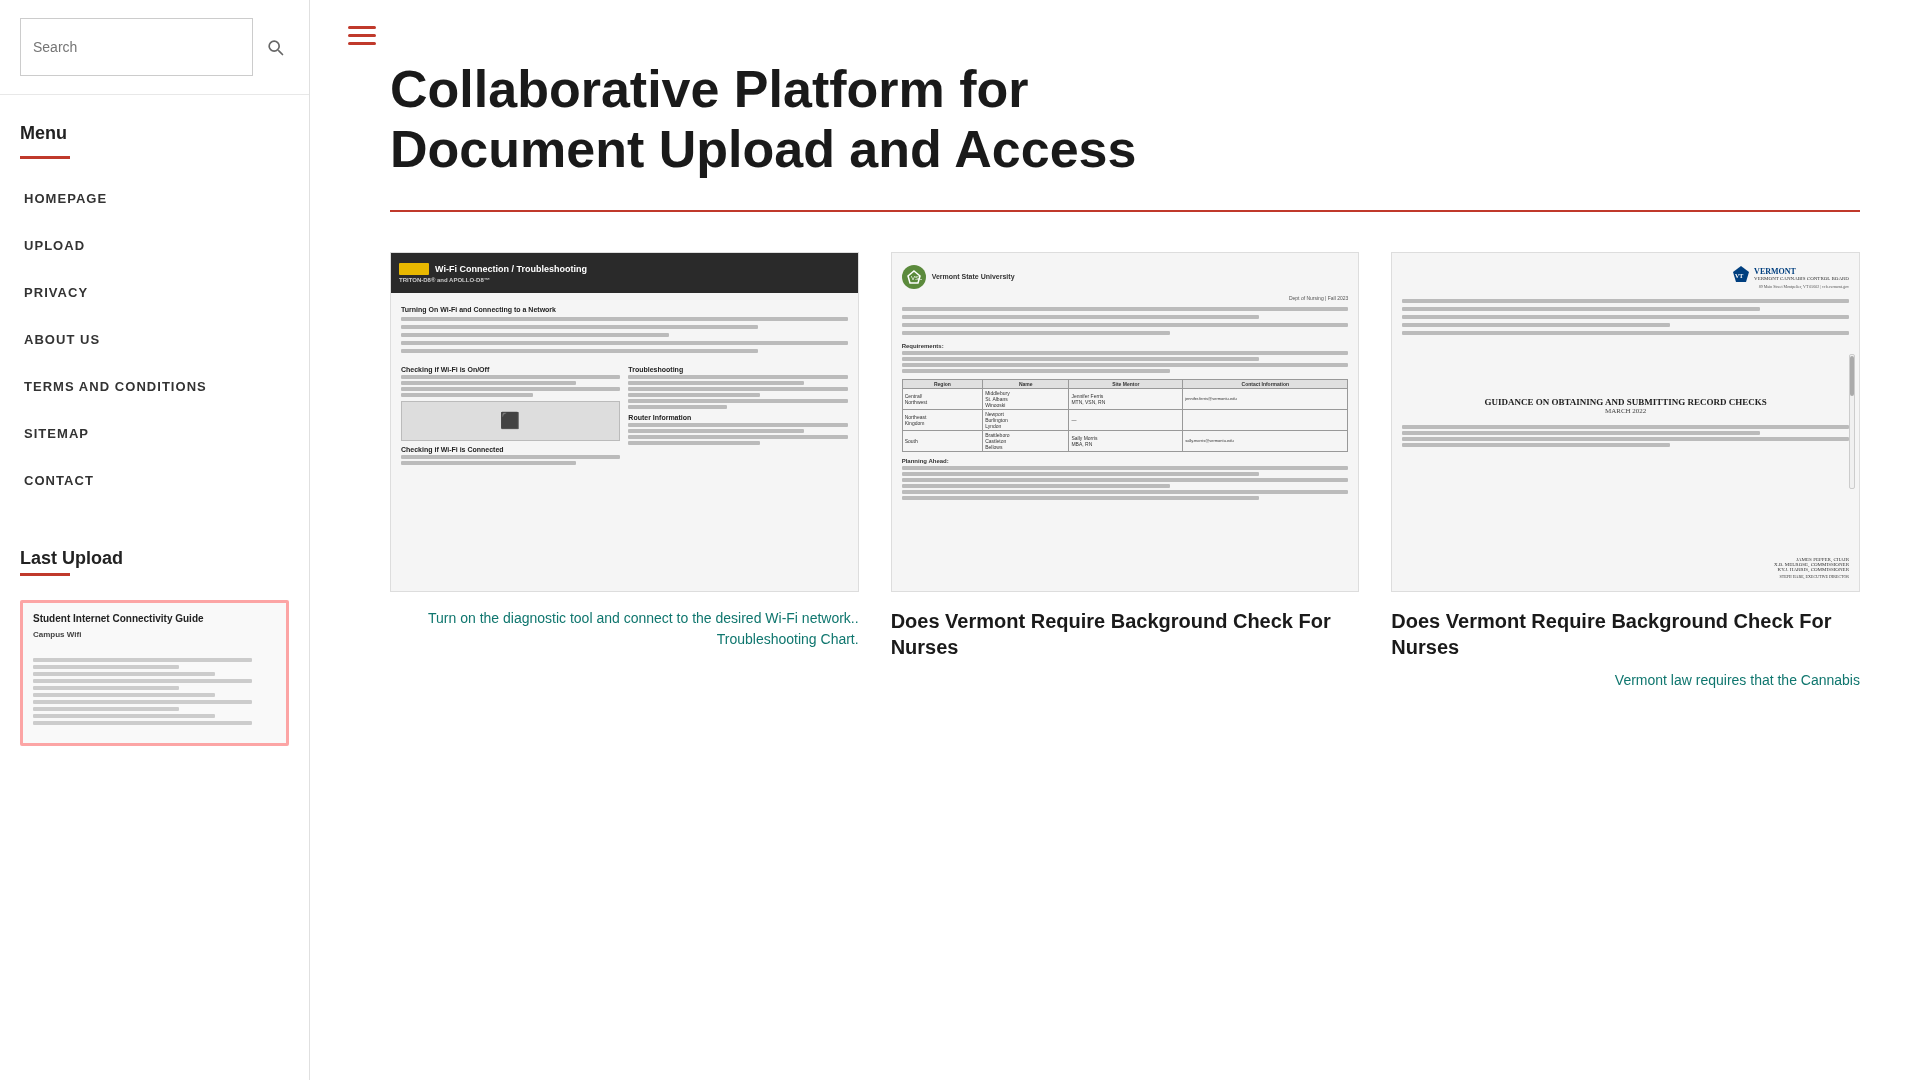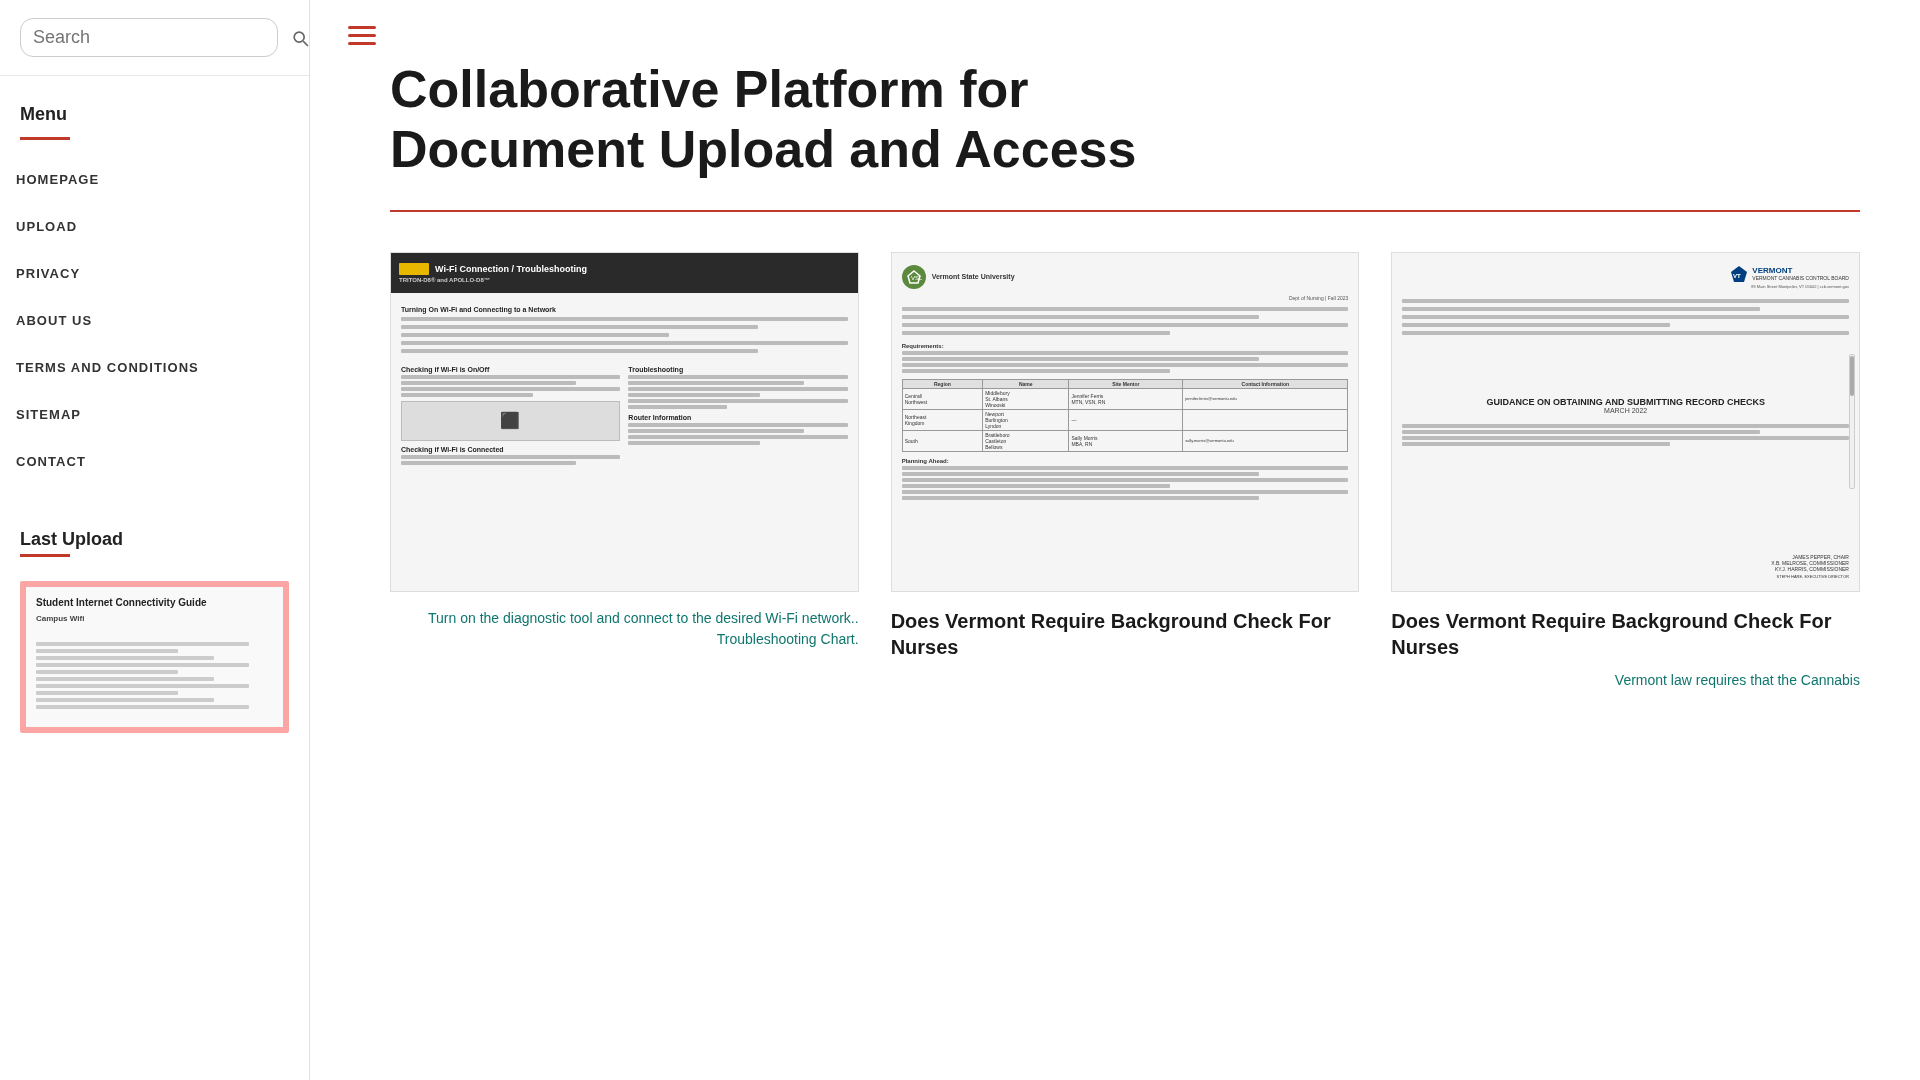--- a/index.html
+++ b/index.html
@@ -25,23 +25,23 @@
       padding: 18px 20px;
       border-bottom: 1px solid #e8e8e8;
       display: flex;
       align-items: center;
       gap: 8px;
     }
 
     .sidebar-search-input {
       flex: 1;
       border: 1px solid #ccc;
-      border-radius: 13px;
-      padding: 8px 12px;
-      font-size: 18px;
+      border-radius: 0;
+      padding: 20px 12px;
+      font-size: 14px;
       color: #999;
       outline: none;
     }
 
     .sidebar-search-btn {
       background: none;
       border: none;
       cursor: pointer;
       padding: 4px;
       display: flex;
@@ -90,21 +90,21 @@
       margin: 4px 20px 0 20px;
     }
 
     .sidebar-nav {
       display: flex;
       flex-direction: column;
       padding: 16px 0;
     }
 
     .sidebar-nav-item {
-      padding: 16px 16px;
+      padding: 16px 24px;
       font-size: 13px;
       font-weight: 600;
       letter-spacing: 0.08em;
       color: #333;
       cursor: pointer;
       text-decoration: none;
       transition: color 0.2s;
     }
 
     .sidebar-last-upload {
@@ -119,21 +119,21 @@
 
     .sidebar-last-upload-underline {
       width: 50px;
       height: 3px;
       background: #c0392b;
       margin-top: 4px;
     }
 
     .sidebar-doc-preview {
       margin: 16px 20px;
-      border: 6px solid #fca5a5;
+      border: 3px solid #fca5a5;
       border-radius: 2px;
       overflow: hidden;
       max-width: 270px;
     }
 
     .sidebar-doc-preview-inner {
       background: #f9f9f9;
       padding: 10px;
       font-size: 8px;
       color: #444;
@@ -539,21 +539,21 @@
             <div class="doc-content-line full"></div>
             <div class="doc-content-line s80"></div>
           </div>
         </div>
       </div>
       <h3 class="card-title">Does Vermont Require Background Check For Nurses</h3>
     </div>
 
     <div class="doc-card">
       <div class="doc-card-img">
-        <div class="doc-thumbnail" style="position:relative;">
+        <div class="doc-thumbnail" style="position:relative;font-family:Liberation Serif, serif;">
 
           <div class="doc3-header">
             <div class="doc3-logo-area">
               <div style="display:flex;align-items:center;gap:4px;">
                 <svg width="18" height="18" viewBox="0 0 18 18">
                   <polygon points="9,1 17,7 14,17 4,17 1,7" fill="#003f7f"></polygon>
                   <text x="3" y="13" font-size="6" fill="#fff" font-weight="bold">VT</text>
                 </svg>
                 <div>
                   <div style="font-size:8px;font-weight:bold;color:#003f7f;">VERMONT</div>

